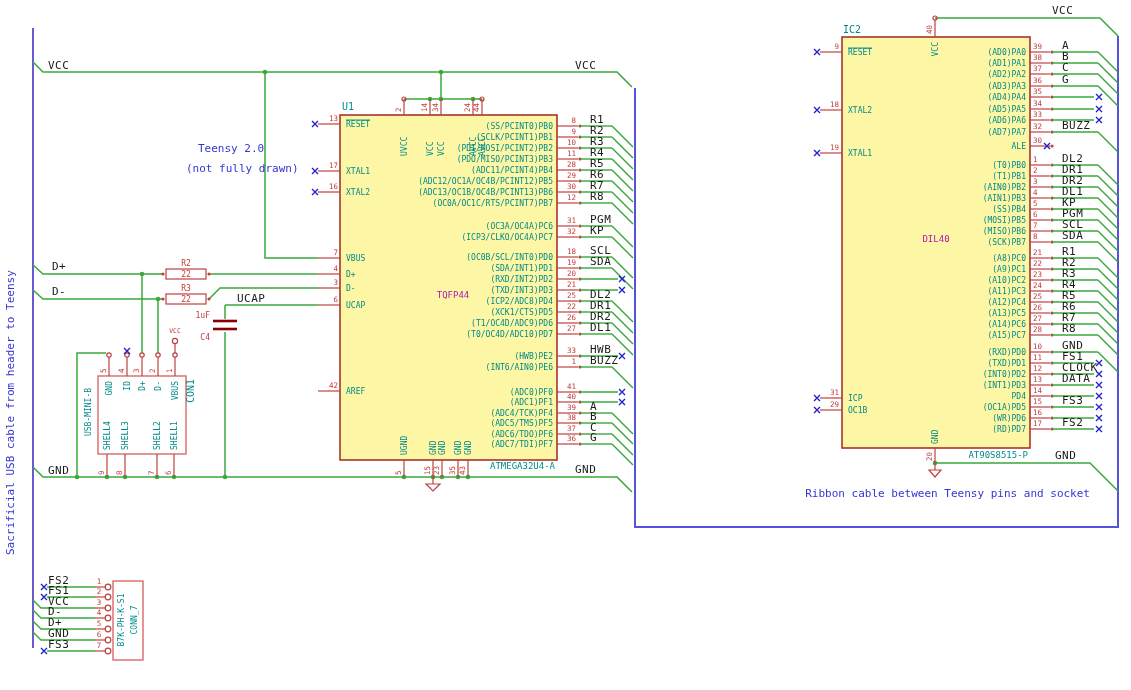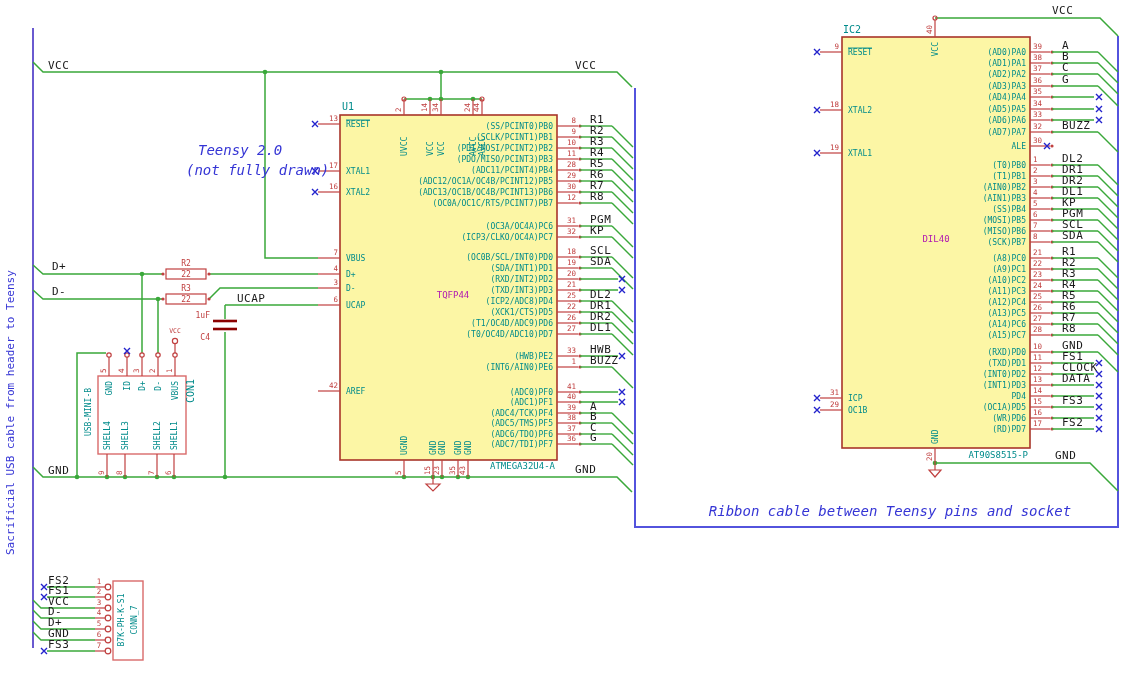--- a/index.html
+++ b/index.html
@@ -8,25 +8,25 @@
   svg{position:absolute;left:0;top:0;}
   svg text{font-family:"DejaVu Sans Mono",monospace;}
   .t-label{font-size:11px;fill:#1a1a1a;letter-spacing:.5px;}
   .t-num{font-size:7.5px;fill:#c04040;}
   .t-name{font-size:8px;fill:#008b8b;}
   .t-ref{font-size:10px;fill:#008b8b;}
   .t-val{font-size:9px;fill:#b118b1;}
   .t-red{font-size:8px;fill:#c04040;}
   .t-part{font-size:9px;fill:#008b8b;}
   .t-tiny{font-size:6.5px;fill:#c04040;}
-  .note{position:absolute;color:#3535d5;font-size:14px;white-space:nowrap;font-style:italic;}
+  .note{position:absolute;color:#3535d5;font-size:11px;white-space:nowrap;}
   .vnote{position:absolute;left:4px;top:105px;height:450px;writing-mode:vertical-rl;
          transform:rotate(180deg);color:#3535d5;font-size:11px;white-space:nowrap;
          display:flex;align-items:center;}
-  .ribbon{left:690px;top:503px;width:400px;text-align:center;position:absolute;}
+  .ribbon{left:690px;top:487px;width:400px;text-align:right;position:absolute;}
 </style>
 </head>
 <body>
 
 <div id="canvas">
   <svg id="wires" width="1131" height="690">
       <path d="M33,28 V648" stroke="#6a5ad0" stroke-width="2" fill="none"></path>
       <path d="M635,88 V527 H1118 V36" stroke="#5353dd" stroke-width="2" fill="none"></path>
       <path d="M33,62 L43,72 H617 L632,87" stroke="#3aa83a" stroke-width="1.5" fill="none"></path>
       <path d="M265,72 V258 H318" stroke="#3aa83a" stroke-width="1.5" fill="none"></path>

